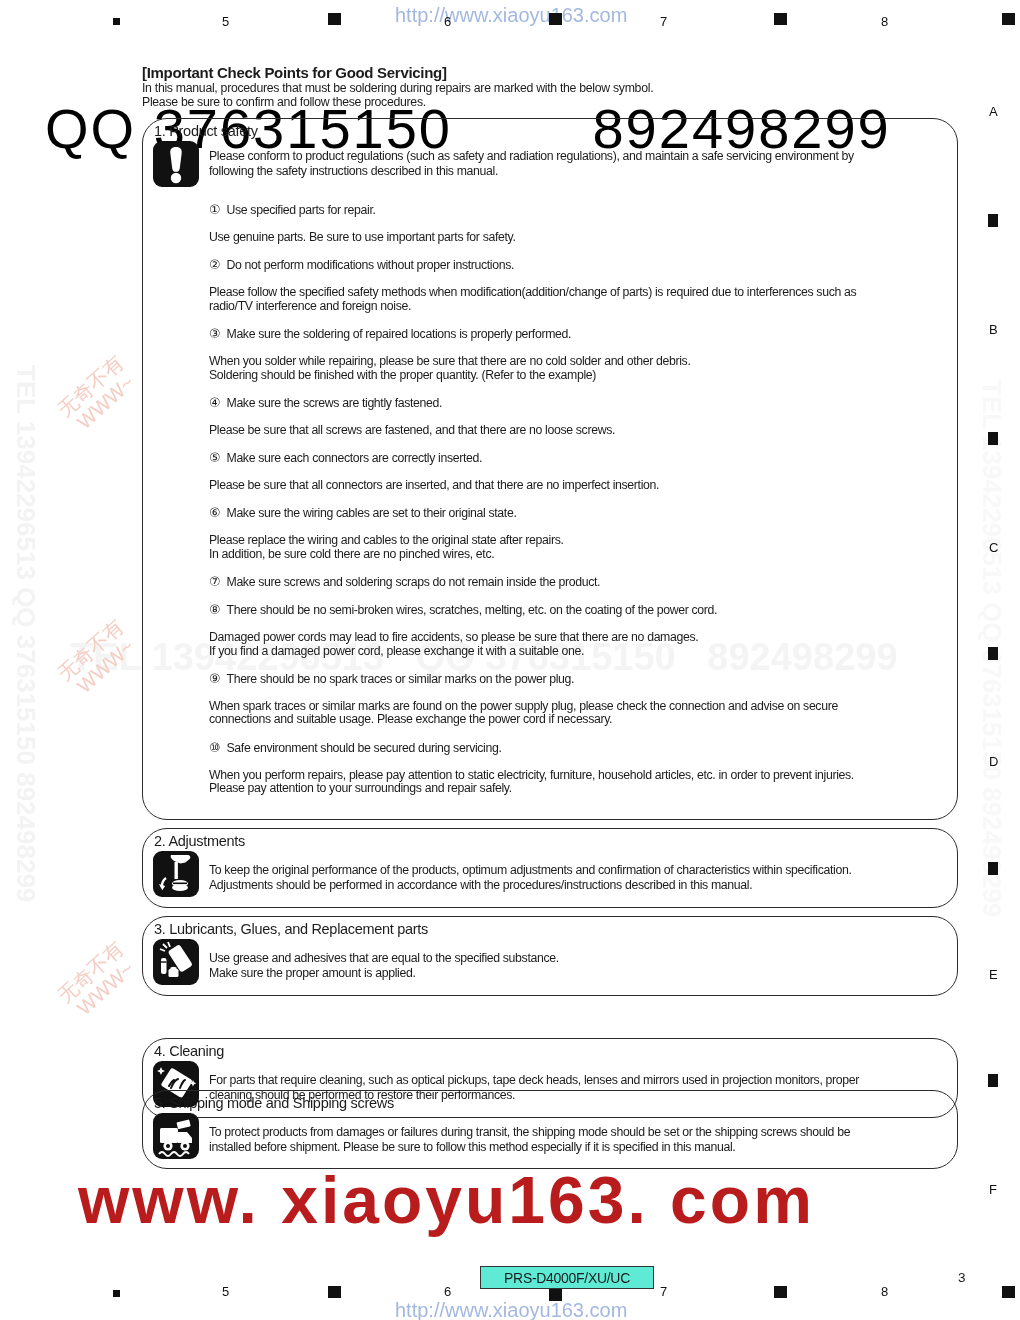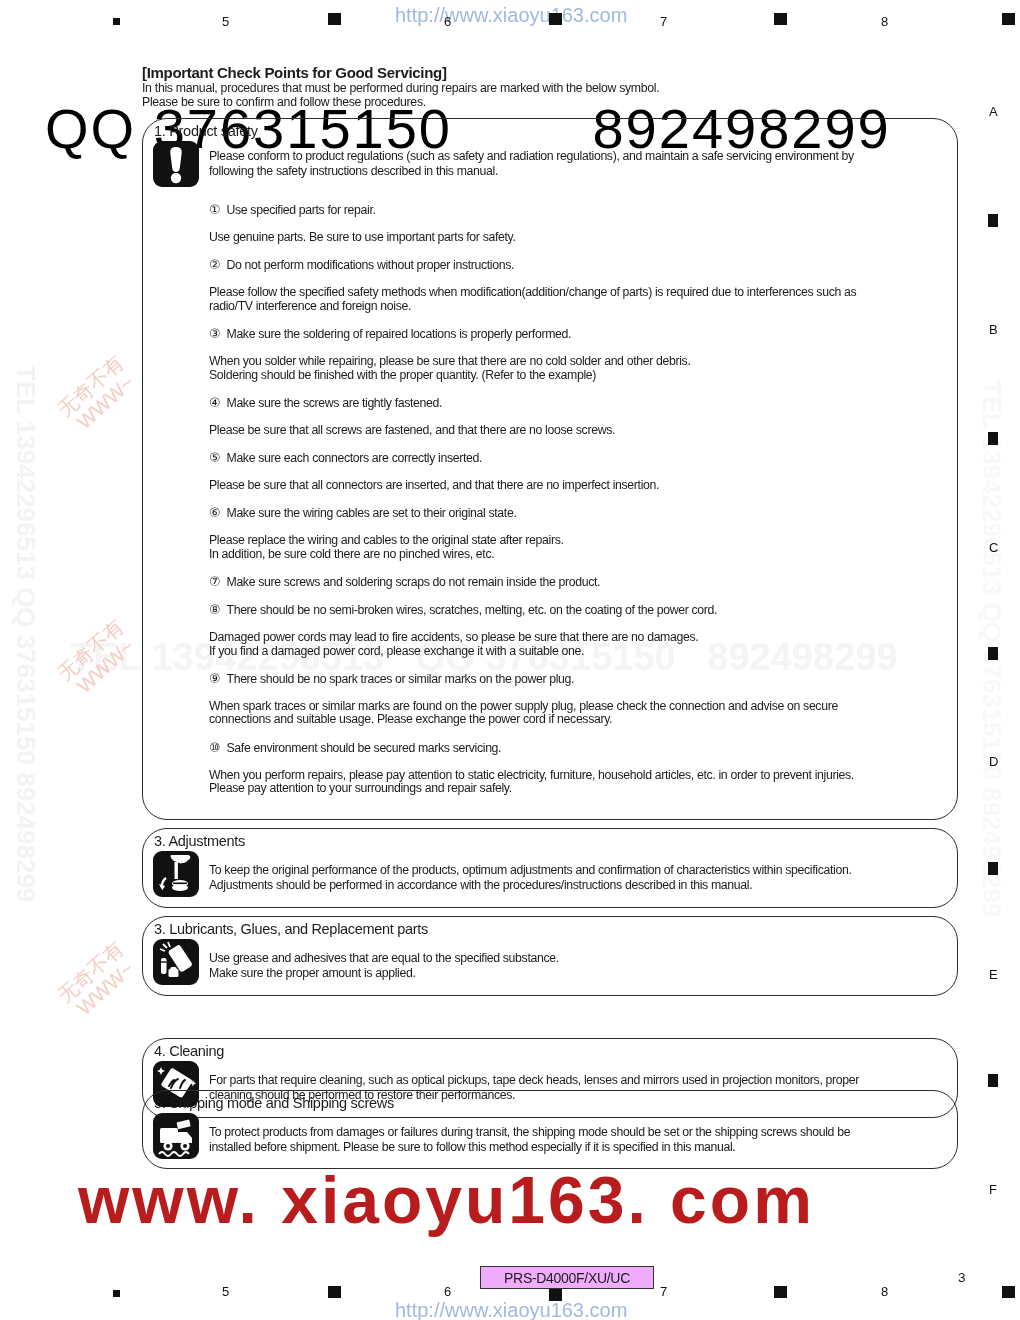--- a/index.html
+++ b/index.html
@@ -28,21 +28,21 @@
   .sec-title{position:absolute;left:11px;top:4px;font-size:14.5px;letter-spacing:-0.3px;}
   .icon{position:absolute;left:10px;top:22px;width:46px;height:46px;}
   .lead{position:absolute;left:66px;top:30px;width:744px;margin:0;font-size:12.3px;
         line-height:15px;letter-spacing:-0.35px;white-space:pre-line;}
   .box .lead2{top:34px;}
   .items{position:absolute;left:66px;top:84px;width:744px;}
   .items p{margin:0 0 13.5px;font-size:12.3px;line-height:13.6px;letter-spacing:-0.35px;}
   .items p.body{white-space:pre-line;}
   .cnum{font-family:"DejaVu Sans",sans-serif;font-size:12.8px;margin-right:6px;letter-spacing:0;}
   
-  .model-box{position:absolute;left:480px;top:1266px;width:174px;height:23px;background:#f0abfc;
+  .model-box{position:absolute;left:480px;top:1266px;width:174px;height:23px;background:#5eead4;
              border:1px solid #333;z-index:2;display:flex;align-items:center;justify-content:center;
              font-size:14px;letter-spacing:-0.3px;box-sizing:border-box;}
   .page-num{position:absolute;left:958px;top:1270px;font-size:13.5px;z-index:2;}
 </style>
 </head>
 <body>
 
 <div class="page">
 
   <span class="wm wm-url" style="left:395px;top:4px;">http://www.xiaoyu163.com</span>
@@ -76,21 +76,21 @@
   <span class="side-letter" style="top:540px;">C</span>
   <div class="side-bar" style="top:647px;"></div>
   <span class="side-letter" style="top:754px;">D</span>
   <div class="side-bar" style="top:862px;"></div>
   <span class="side-letter" style="top:967px;">E</span>
   <div class="side-bar" style="top:1074px;"></div>
   <span class="side-letter" style="top:1182px;">F</span>
 
   <div class="hdr">
     <h1>[Important Check Points for Good Servicing]</h1>
-    <p>In this manual, procedures that must be performed during repairs are marked with the below symbol.</p>
+    <p>In this manual, procedures that must be soldering during repairs are marked with the below symbol.</p>
     <p>Please be sure to confirm and follow these procedures.</p>
   </div>
 
   <section class="box" style="top:118px;height:702px;">
     <span class="sec-title">1. Product safety</span>
     <svg class="icon" viewBox="0 0 46 46">
       <rect width="46" height="46" rx="9" fill="#111"></rect>
       <path d="M23 6c4.6 0 6.1 2.6 5.7 6l-1.9 15.2c-.3 2.5-1.5 3.6-3.8 3.6s-3.5-1.1-3.8-3.6L17.3 12c-.4-3.4 1.1-6 5.7-6z" fill="#fff"></path>
       <circle cx="23" cy="37" r="5.2" fill="#fff"></circle>
     </svg>
@@ -112,28 +112,28 @@
         <p class="head"><span class="cnum">⑥</span><span>Make sure the wiring cables are set to their original state.</span></p>
         <p class="body">Please replace the wiring and cables to the original state after repairs.
 In addition, be sure cold there are no pinched wires, etc.</p>
         <p class="head"><span class="cnum">⑦</span><span>Make sure screws and soldering scraps do not remain inside the product.</span></p>
         <p class="head"><span class="cnum">⑧</span><span>There should be no semi-broken wires, scratches, melting, etc. on the coating of the power cord.</span></p>
         <p class="body">Damaged power cords may lead to fire accidents, so please be sure that there are no damages.
 If you find a damaged power cord, please exchange it with a suitable one.</p>
         <p class="head"><span class="cnum">⑨</span><span>There should be no spark traces or similar marks on the power plug.</span></p>
         <p class="body">When spark traces or similar marks are found on the power supply plug, please check the connection and advise on secure
 connections and suitable usage.   Please exchange the power cord if necessary.</p>
-        <p class="head"><span class="cnum">⑩</span><span>Safe environment should be secured marks servicing.</span></p>
+        <p class="head"><span class="cnum">⑩</span><span>Safe environment should be secured during servicing.</span></p>
         <p class="body">When you perform repairs, please pay attention to static electricity, furniture, household articles, etc. in order to prevent injuries.
 Please pay attention to your surroundings and repair safely.</p>
       </div>
   </section>
 
   <section class="box" style="top:828px;height:80px;">
-    <span class="sec-title">3. Adjustments</span>
+    <span class="sec-title">2. Adjustments</span>
     <svg class="icon" viewBox="0 0 46 46">
       <rect width="46" height="46" rx="9" fill="#111"></rect>
       <path d="M18 4h16c3 0 4.2 2 2.6 4l-4.2 3.6-5 1-5-2C19 9 16.8 6 18 4z" fill="#fff"></path>
       <rect x="21.5" y="11" width="3.4" height="17" fill="#fff"></rect>
       <ellipse cx="27" cy="32.5" rx="8" ry="3.6" fill="#fff"></ellipse>
       <ellipse cx="27" cy="36.5" rx="8" ry="3.6" fill="#fff"></ellipse>
       <line x1="20" y1="32.3" x2="34" y2="32.3" stroke="#111" stroke-width="1.6"></line>
       <path d="M13 27a10 10 0 0 0-4 9" stroke="#fff" stroke-width="2.4" fill="none"></path>
       <path d="M6 33l3.2 6.2 3-4.2z" fill="#fff"></path>
     </svg>

